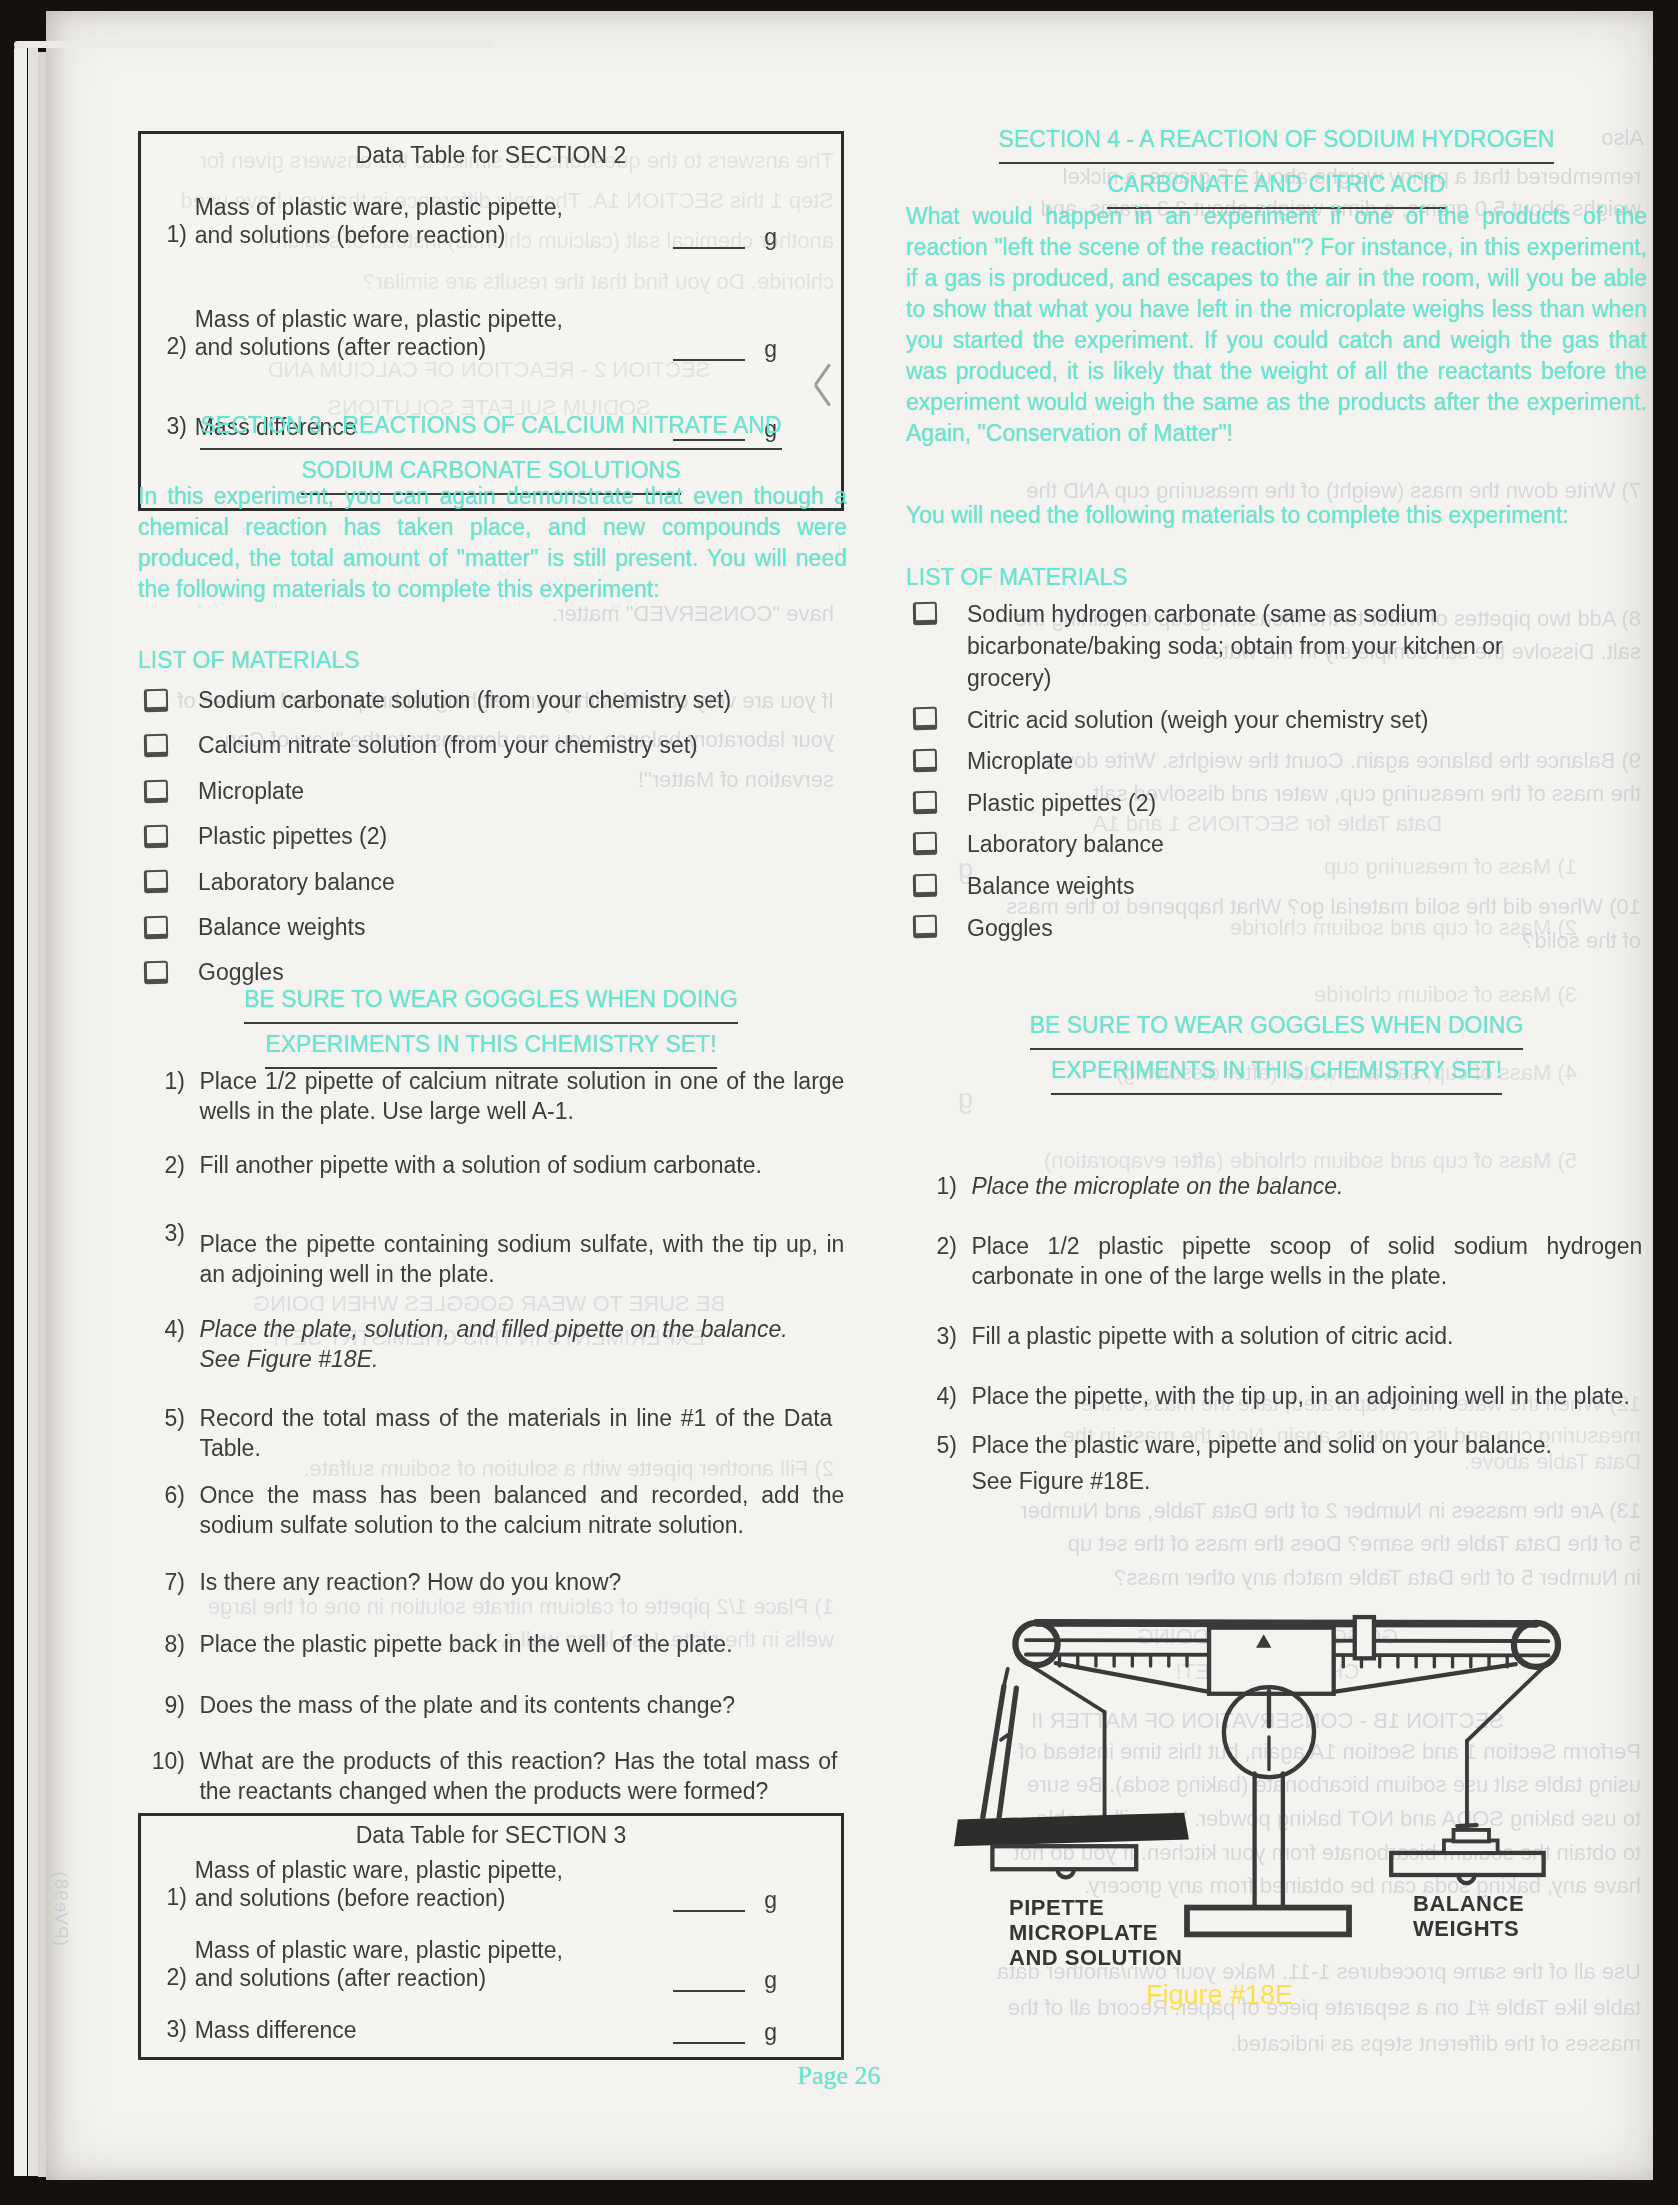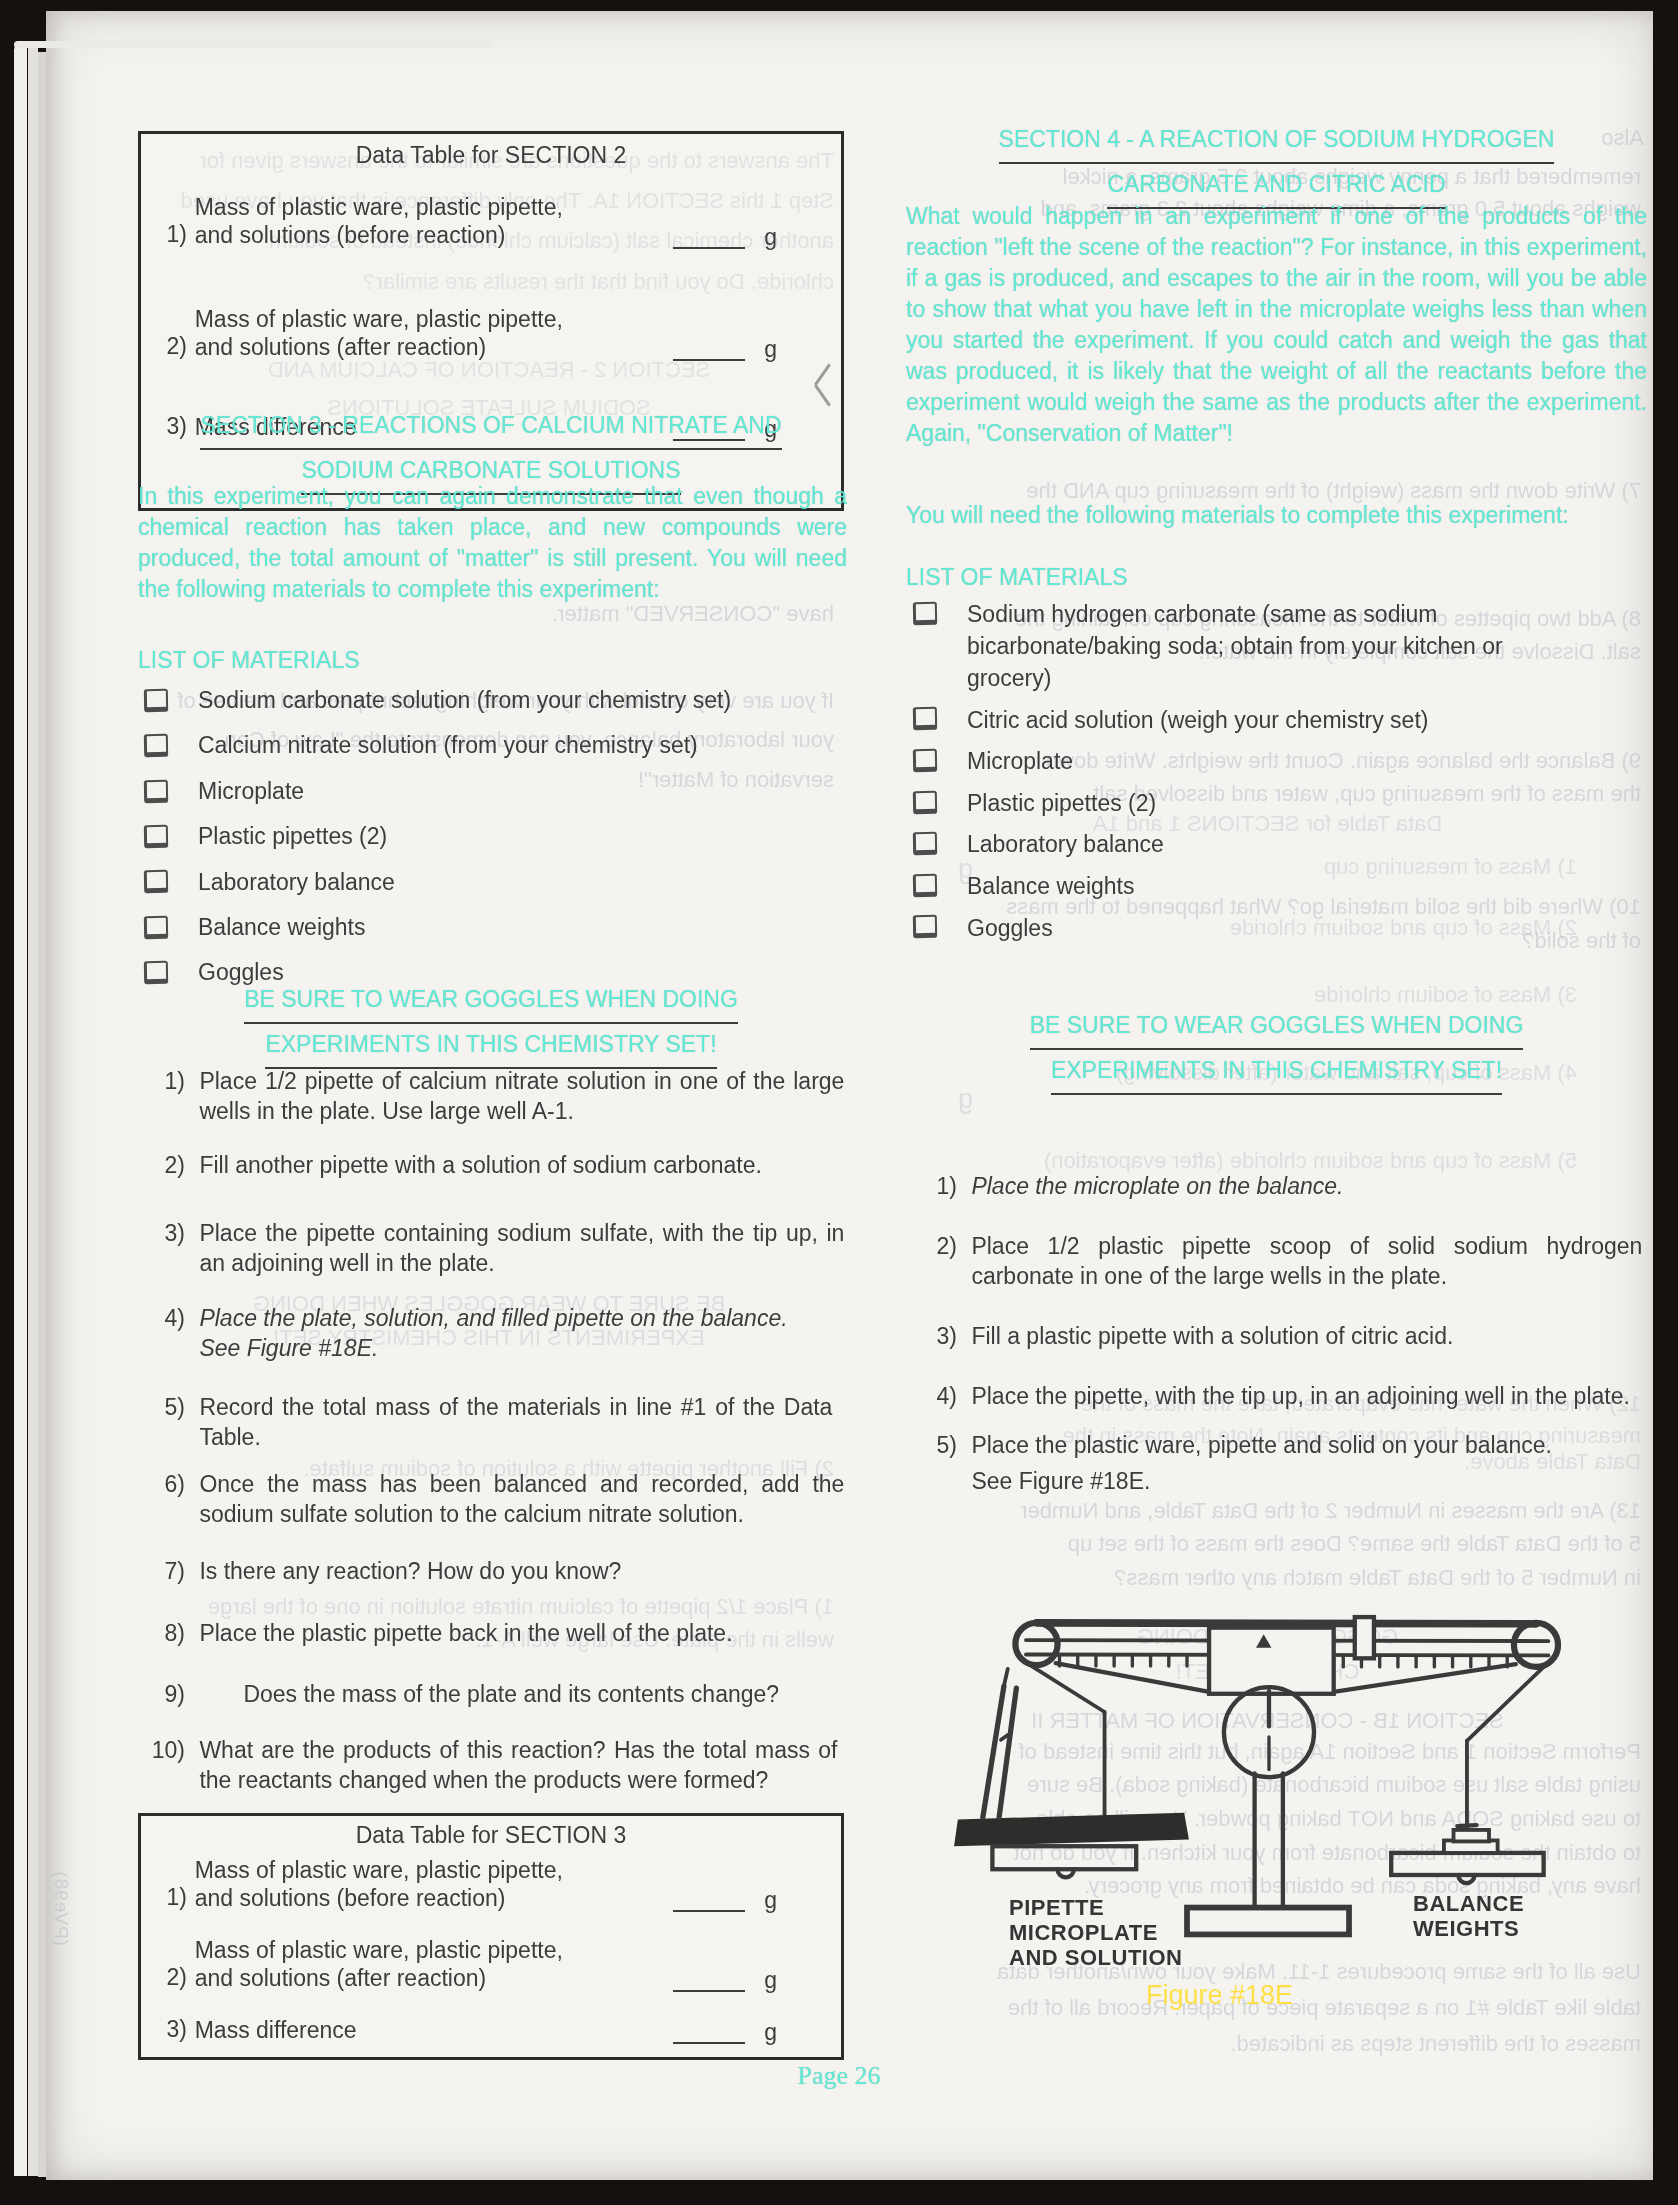--- a/index.html
+++ b/index.html
@@ -212,21 +212,21 @@
     <div class="step" style="margin-bottom:24px;">
         <span class="step-num">1)</span>
         <span class="step-text" style="width:645px;">Place 1/2 pipette of calcium nitrate solution in one of the large wells in the plate.  Use large well A-1.</span>
       </div>
     <div class="step" style="margin-bottom:38px;">
         <span class="step-num">2)</span>
         <span class="step-text" style="width:645px;">Fill another pipette with a solution of sodium carbonate.</span>
       </div>
     <div class="step" style="margin-bottom:25px;">
         <span class="step-num">3)</span>
-        <span class="step-text" style="width:645px;">Place the pipette containing sodium sulfate, with the tip up, in an adjoining well in the plate.</span>
+        <span class="step-text" style="width:645px;margin-top:11px;">Place the pipette containing sodium sulfate, with the tip up, in an adjoining well in the plate.</span>
       </div>
     <div class="step" style="margin-bottom:29px;">
         <span class="step-num">4)</span>
         <span class="step-text" style="width:645px;text-align:left;font-style:italic;"><span>Place the plate, solution, and filled pipette on the balance.</span> <span class="step-l2">See Figure #18E.</span></span>
       </div>
     <div class="step" style="margin-bottom:17px;">
         <span class="step-num">5)</span>
         <span class="step-text" style="width:633px;">Record the total mass of the materials in line #1 of the Data Table.</span>
       </div>
     <div class="step" style="margin-bottom:27px;">
@@ -236,21 +236,21 @@
     <div class="step" style="margin-bottom:32px;">
         <span class="step-num">7)</span>
         <span class="step-text" style="width:645px;">Is there any reaction?  How do you know?</span>
       </div>
     <div class="step" style="margin-bottom:31px;">
         <span class="step-num">8)</span>
         <span class="step-text" style="width:645px;">Place the plastic pipette back in the well of the plate.</span>
       </div>
     <div class="step" style="margin-bottom:26px;">
         <span class="step-num">9)</span>
-        <span class="step-text" style="width:645px;margin-left:44px;">Does the mass of the plate and its contents change?</span>
+        <span class="step-text" style="width:645px;">Does the mass of the plate and its contents change?</span>
       </div>
     <div class="step">
         <span class="step-num">10)</span>
         <span class="step-text" style="width:638px;">What are the products of this reaction?  Has the total mass of the reactants changed when the products were formed?</span>
       </div>
   </div>
 
   <div class="dtbox" style="left:138px;top:1813px;width:706px;height:247px;padding-top:5.8px;">
     <div class="dt-title" style="margin-bottom:7.7px;">Data Table for SECTION 3</div>
     <div class="dt-row" style="margin-bottom:24px;">

